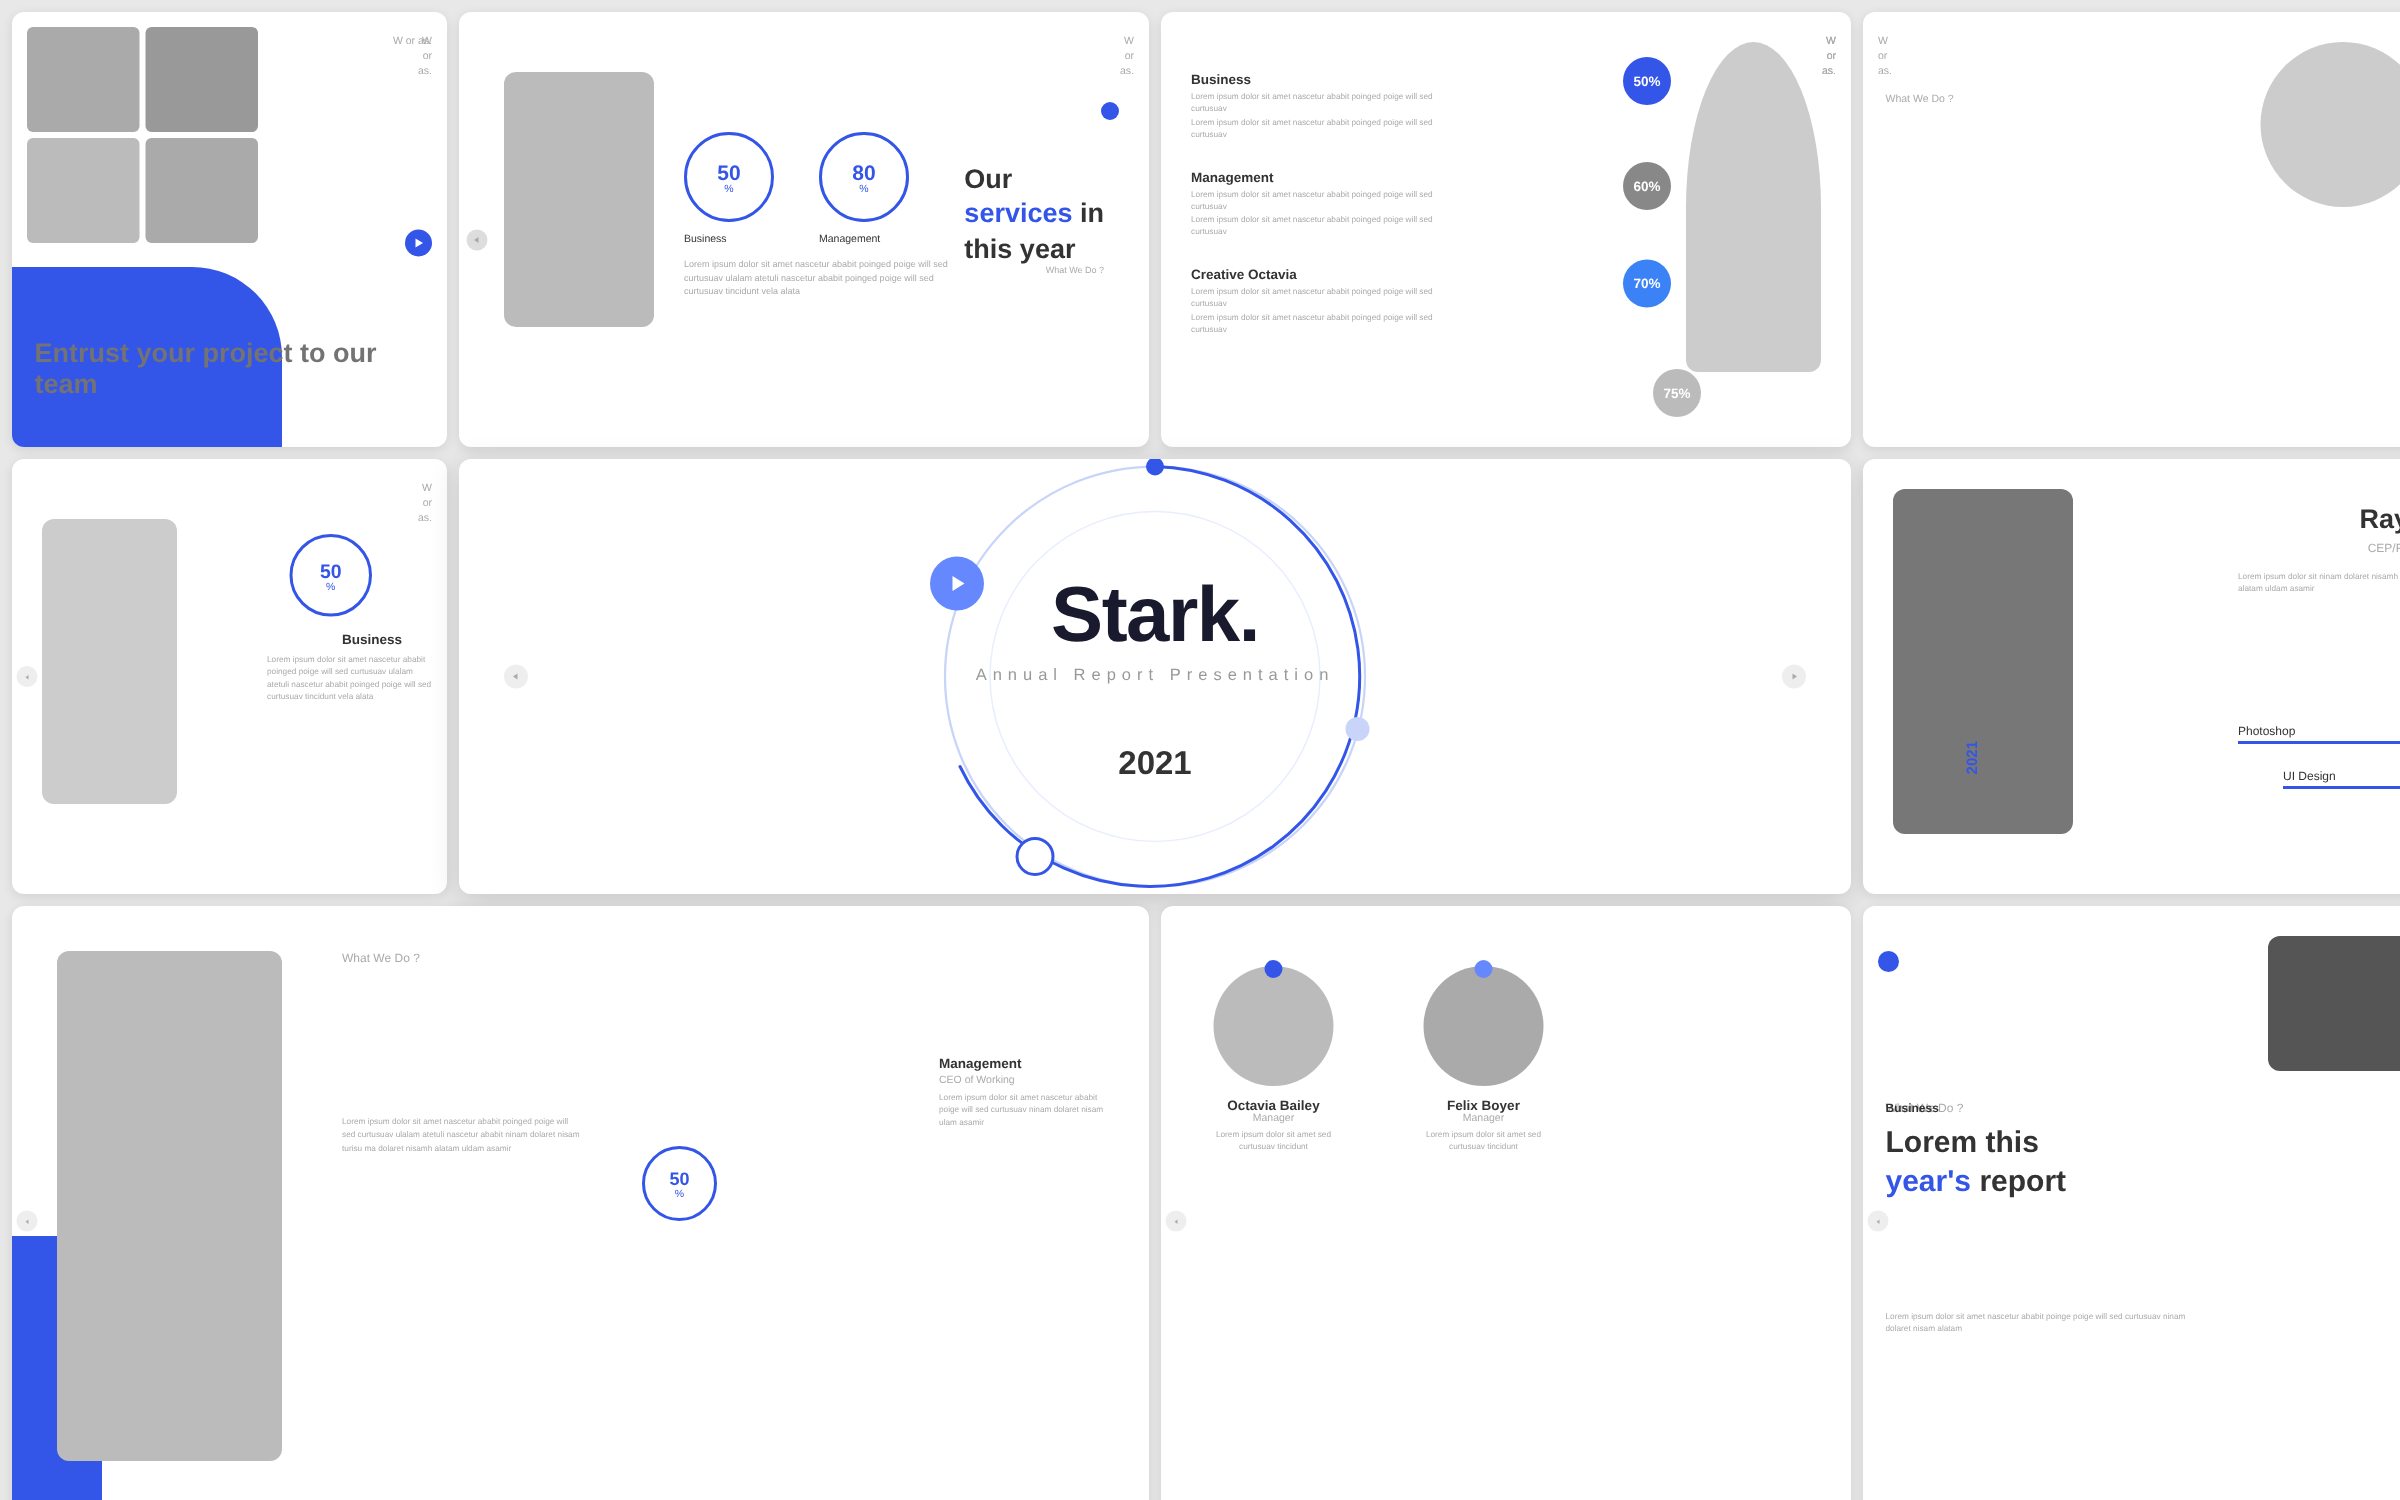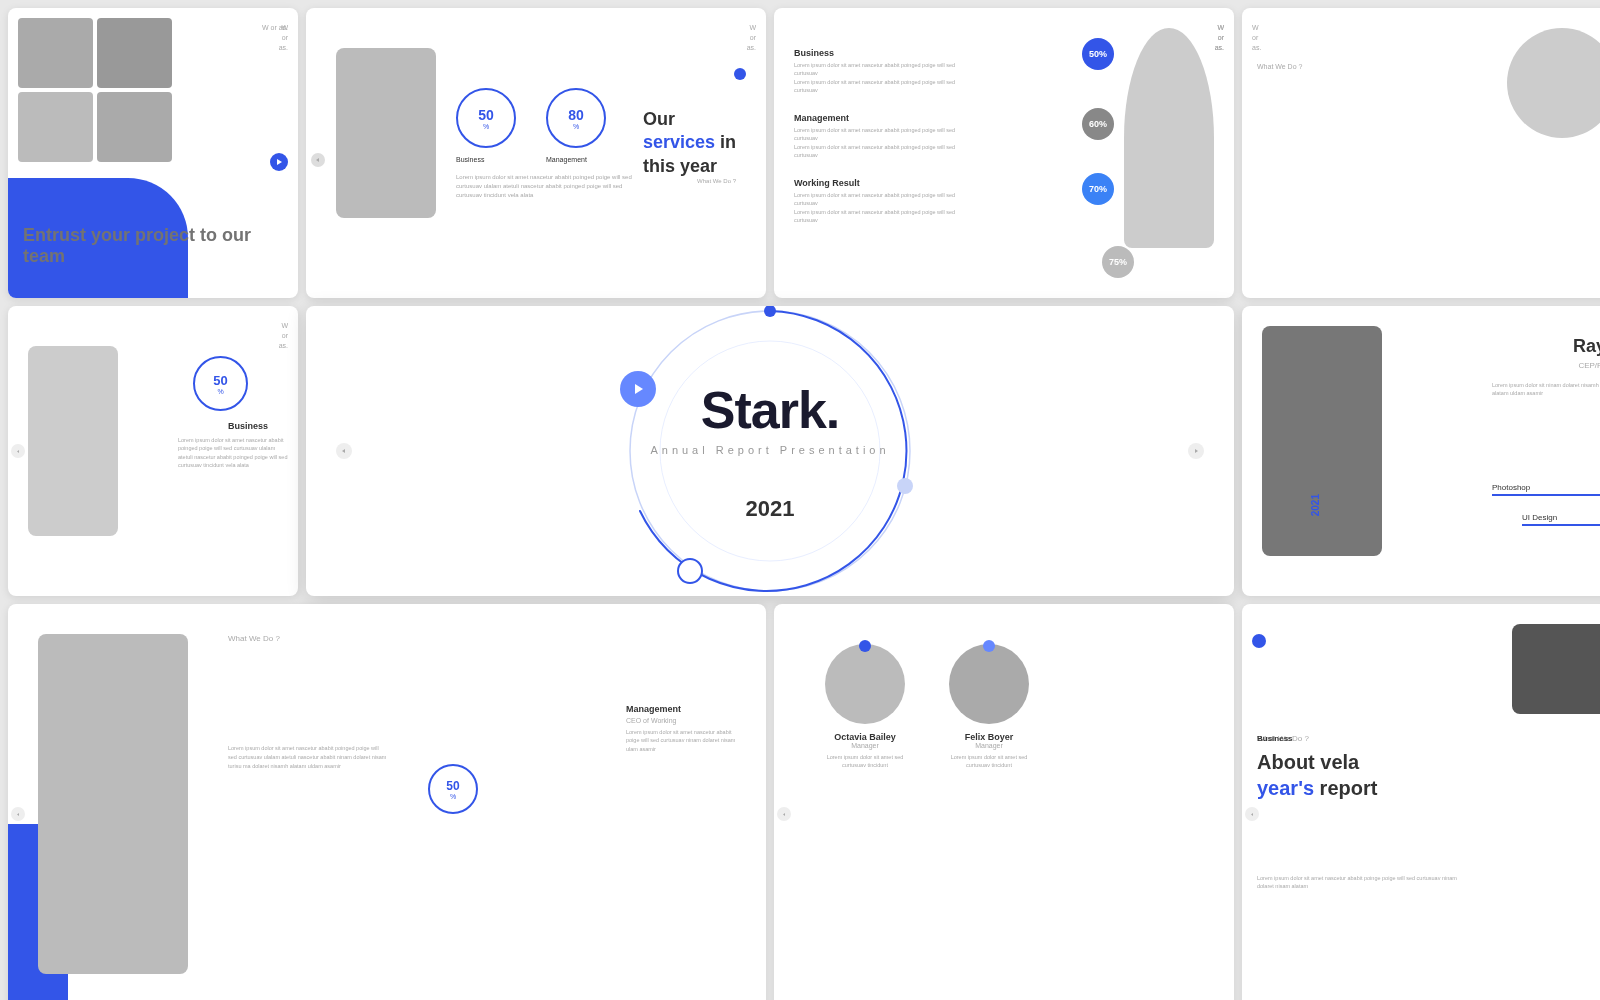--- a/index.html
+++ b/index.html
@@ -340,21 +340,21 @@
   <div style="position:absolute;right:120px;top:30px;width:32px;height:32px;background:#3355e8;border-radius:50%;display:flex;align-items:center;justify-content:center;font-size:9px;color:white;font-weight:bold;">50%</div>
 
   <div style="position:absolute;left:20px;top:105px;">
     <div style="font-size:9px;font-weight:bold;color:#333;">Management</div>
     <div style="font-size:5.5px;color:#aaa;line-height:1.5;width:180px;margin-top:3px;">Lorem ipsum dolor sit amet nascetur ababit poinged poige will sed curtusuav</div>
     <div style="font-size:5.5px;color:#aaa;line-height:1.5;width:180px;">Lorem ipsum dolor sit amet nascetur ababit poinged poige will sed curtusuav</div>
   </div>
   <div style="position:absolute;right:120px;top:100px;width:32px;height:32px;background:#888;border-radius:50%;display:flex;align-items:center;justify-content:center;font-size:9px;color:white;font-weight:bold;">60%</div>
 
   <div style="position:absolute;left:20px;top:170px;">
-    <div style="font-size:9px;font-weight:bold;color:#333;">Working Result</div>
+    <div style="font-size:9px;font-weight:bold;color:#333;">Creative Octavia</div>
     <div style="font-size:5.5px;color:#aaa;line-height:1.5;width:180px;margin-top:3px;">Lorem ipsum dolor sit amet nascetur ababit poinged poige will sed curtusuav</div>
     <div style="font-size:5.5px;color:#aaa;line-height:1.5;width:180px;">Lorem ipsum dolor sit amet nascetur ababit poinged poige will sed curtusuav</div>
   </div>
   <div style="position:absolute;right:120px;top:165px;width:32px;height:32px;background:#3b82f6;border-radius:50%;display:flex;align-items:center;justify-content:center;font-size:9px;color:white;font-weight:bold;">70%</div>
 
   <div style="position:absolute;right:100px;bottom:20px;width:32px;height:32px;background:#bbb;border-radius:50%;display:flex;align-items:center;justify-content:center;font-size:9px;color:white;font-weight:bold;">75%</div>
 
   <div style="position:absolute;right:20px;top:20px;width:90px;height:220px;background:#ccc;border-radius:50% 50% 8px 8px;overflow:hidden;"></div>
   <div style="position:absolute;top:15px;right:10px;font-size:7px;color:#aaa;text-align:right;line-height:1.4;">W<br>or<br>as.</div>
 </div>
@@ -462,21 +462,21 @@
 
   <div style="position:absolute;left:3px;top:50%;width:14px;height:14px;background:#eee;border-radius:50%;display:flex;align-items:center;justify-content:center;transform:translateY(-50%);">
     <svg width="5" height="5" viewBox="0 0 5 5">
         <polygon points="3,1 1,2.5 3,4" fill="#aaa"></polygon>
       </svg>
   </div>
 </div>
 
 <div class="slide slide-8">
 
-  <div style="position:absolute;left:46px;top:40px;display:flex;flex-direction:column;align-items:center;">
+  <div style="position:absolute;left:30px;top:40px;display:flex;flex-direction:column;align-items:center;">
     <div style="position:relative;">
       <div style="width:80px;height:80px;border-radius:50%;background:#bbb;margin-bottom:8px;"></div>
       <div style="position:absolute;top:-4px;left:50%;transform:translateX(-50%);width:12px;height:12px;background:#3355e8;border-radius:50%;"></div>
     </div>
     <div style="font-size:9px;font-weight:bold;color:#333;text-align:center;">Octavia Bailey</div>
     <div style="font-size:7px;color:#aaa;text-align:center;">Manager</div>
     <div style="font-size:5.5px;color:#aaa;line-height:1.5;text-align:center;width:90px;margin-top:4px;">Lorem ipsum dolor sit amet sed curtusuav tincidunt</div>
   </div>
 
   <div style="position:absolute;left:170px;top:40px;display:flex;flex-direction:column;align-items:center;">
@@ -496,21 +496,21 @@
       </svg>
   </div>
 </div>
 
 <div class="slide slide-9">
 
   <div class="dot-blue"></div>
   <div class="office-img"></div>
   <div style="position:absolute;left:15px;top:130px;font-size:8px;color:#aaa;">What We Do ?</div>
   <div style="position:absolute;left:15px;top:145px;font-size:20px;font-weight:bold;color:#333;line-height:1.3;">
-    <span>About vela</span><br>
+    <span>Lorem this</span><br>
     <span style="color:#3355e8;">year's</span>
     <span> report</span>
   </div>
   <div style="position:absolute;left:15px;top:130px;font-size:8px;font-weight:bold;color:#333;">Business</div>
   <div style="position:absolute;left:15px;top:270px;font-size:5.5px;color:#aaa;line-height:1.5;width:200px;">Lorem ipsum dolor sit amet nascetur ababit poinge poige will sed curtusuav ninam dolaret nisam alatam</div>
 
   <div style="position:absolute;left:3px;top:50%;width:14px;height:14px;background:#eee;border-radius:50%;display:flex;align-items:center;justify-content:center;transform:translateY(-50%);">
     <svg width="5" height="5" viewBox="0 0 5 5">
         <polygon points="3,1 1,2.5 3,4" fill="#aaa"></polygon>
       </svg>

